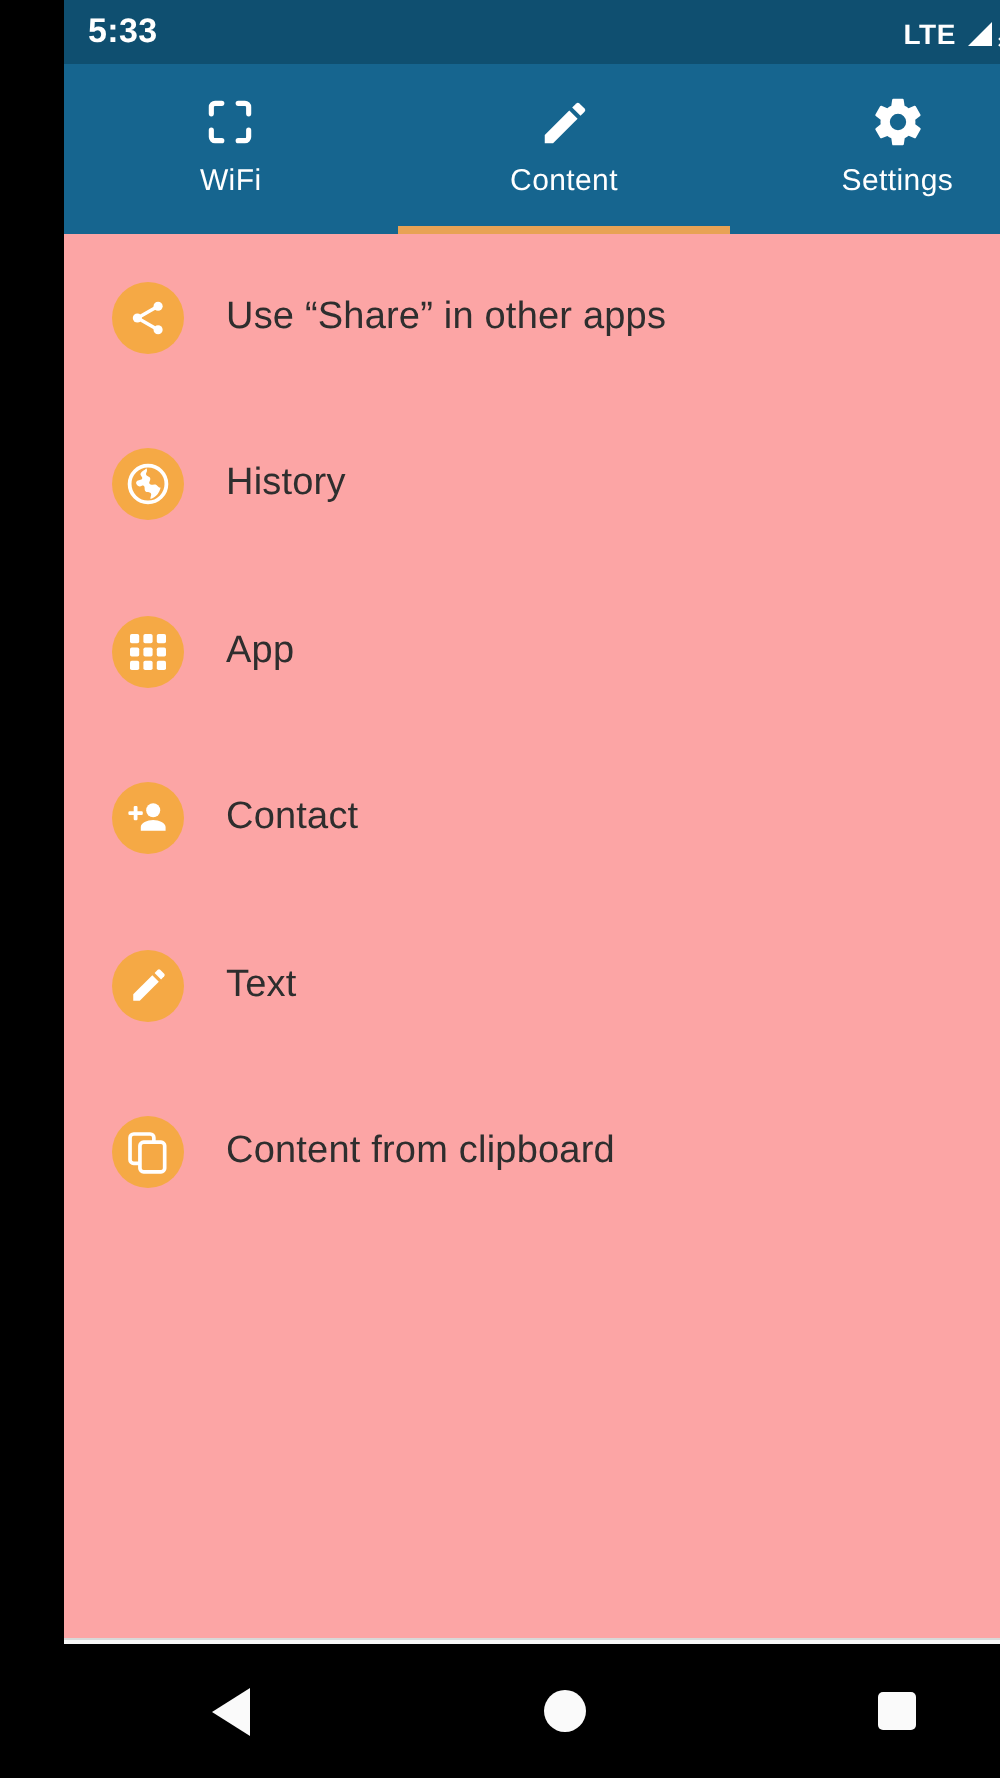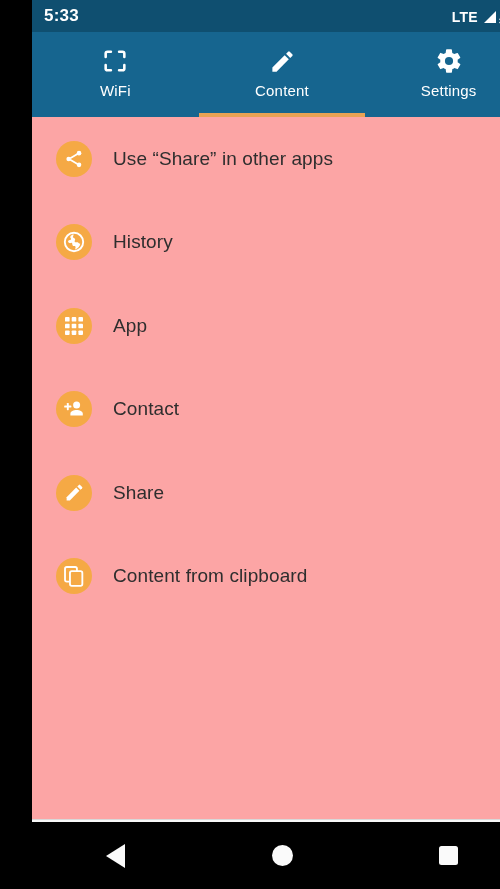--- a/index.html
+++ b/index.html
@@ -329,21 +329,21 @@
     </div>
 
 
     <div class="list-item">
       <span class="item-icon">
         <svg width="21" height="21" viewBox="0 0 24 24">
           <path d="M3 17.3V21h3.7L17.6 10.1l-3.7-3.7L3 17.3z" fill="#ffffff"></path>
           <path d="M20.7 7.0a1 1 0 0 0 0-1.4l-2.3-2.3a1 1 0 0 0-1.4 0l-1.8 1.8 3.7 3.7 1.8-1.8z" fill="#ffffff"></path>
         </svg>
       </span>
-      <span class="item-label">Share</span>
+      <span class="item-label">Text</span>
     </div>
 
     <div class="list-item">
       <span class="item-icon">
         <svg width="22" height="22" viewBox="0 0 24 24">
           <rect x="2.2" y="2.2" width="13" height="16" rx="2" fill="none" stroke="#ffffff" stroke-width="2"></rect>
           <rect x="7.6" y="6.6" width="13.5" height="16.2" rx="2" fill="#f5a945" stroke="#ffffff" stroke-width="2"></rect>
         </svg>
       </span>
       <span class="item-label">Content from clipboard</span>

